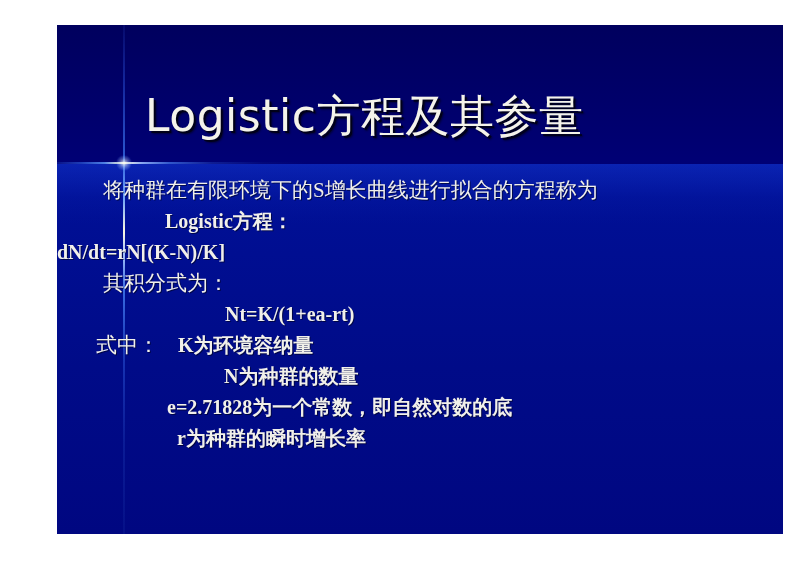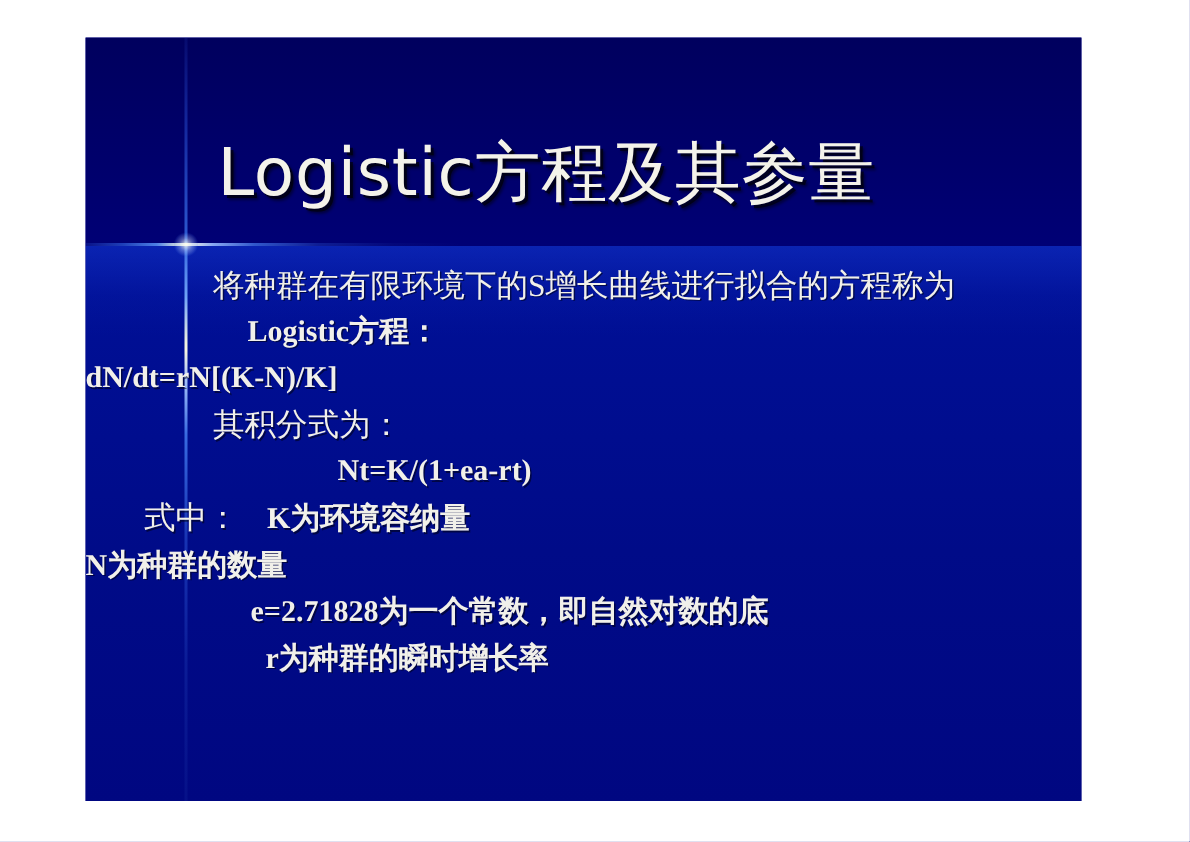--- a/index.html
+++ b/index.html
@@ -20,21 +20,21 @@
     width: 793px;
     height: 561px;
     background: #ffffff;
   }
 
   
   #slide {
     position: absolute;
     left: 57px;
     top: 25px;
-    width: 664px;
+    width: 726px;
     height: 509px;
     overflow: hidden;
     background: #000080;
   }
 
   
   .bg-upper {
     position: absolute;
     left: 0; top: 0;
     width: 100%;
@@ -132,21 +132,21 @@
     color: #f1f0ea;
   }
   .line {
     position: relative;
     height: 31px;
     line-height: 31px;
     white-space: nowrap;
     font-size: 21px;
     text-shadow: 1px 1px 0 rgba(0,0,0,0.5);
   }
-  .ind-0  { padding-left: 85px;  }
+  .ind-0  { padding-left: 46px;  }
   .ind-1  { padding-left: 108px; }
   .ind-2  { }
   .ind-3  { padding-left: 168px; }
   .ind-term { padding-left: 39px; }
 
   
   .sans {
     font-family: Liberation Serif, serif;
     font-weight: bold;
     font-size: 20px;
@@ -186,21 +186,21 @@
       <div class="line ind-2 sans">dN/dt=rN[(K-N)/K]</div>
 
       <div class="line ind-0 serif">其积分式为：</div>
 
       <div class="line ind-3 sans">Nt=K/(1+ea-rt)</div>
 
       <div class="line ind-term">
         <span class="term-label serif">式中：</span><span class="sans">K为环境容纳量</span>
       </div>
 
-      <div class="line" style="">
+      <div class="line" style="padding-left:167px">
         <span class="sans">N为种群的数量</span>
       </div>
 
       <div class="line" style="padding-left:110px">
         <span class="sans">e=2.71828为一个常数，即自然对数的底</span>
       </div>
 
       <div class="line" style="padding-left:120px">
         <span class="sans">r为种群的瞬时增长率</span>
       </div>

